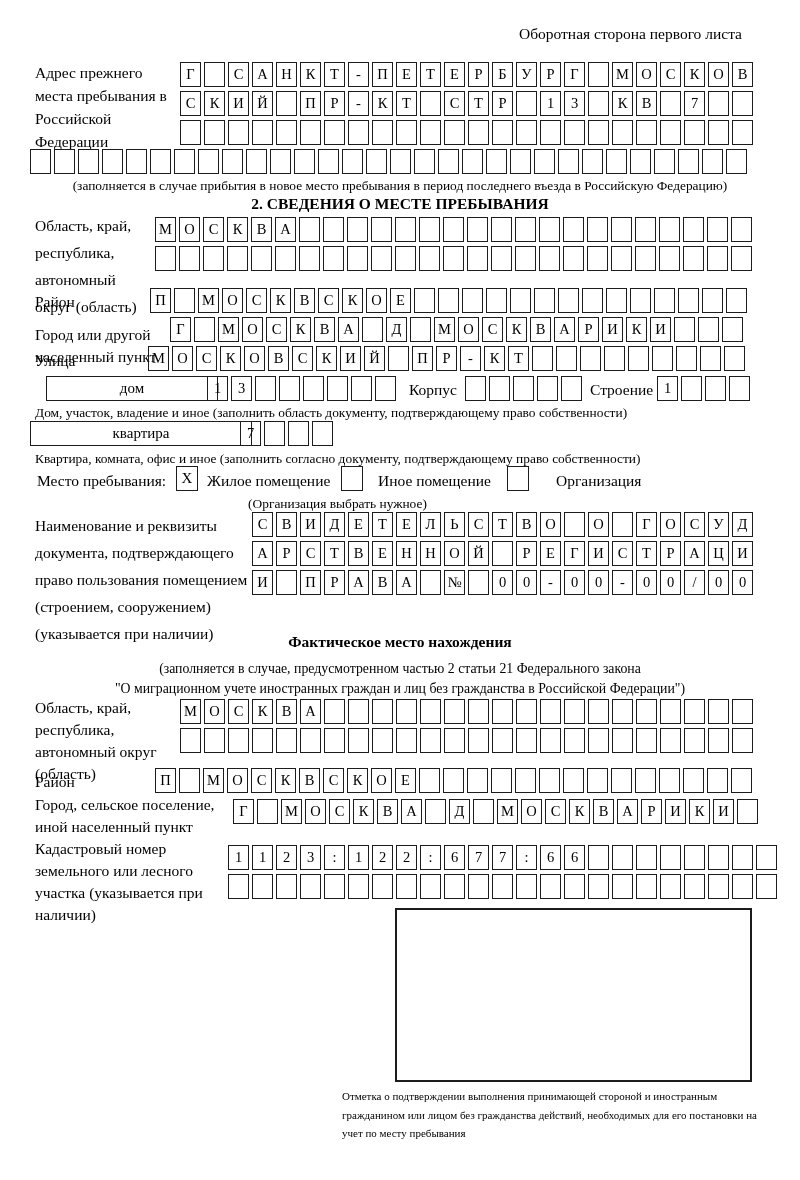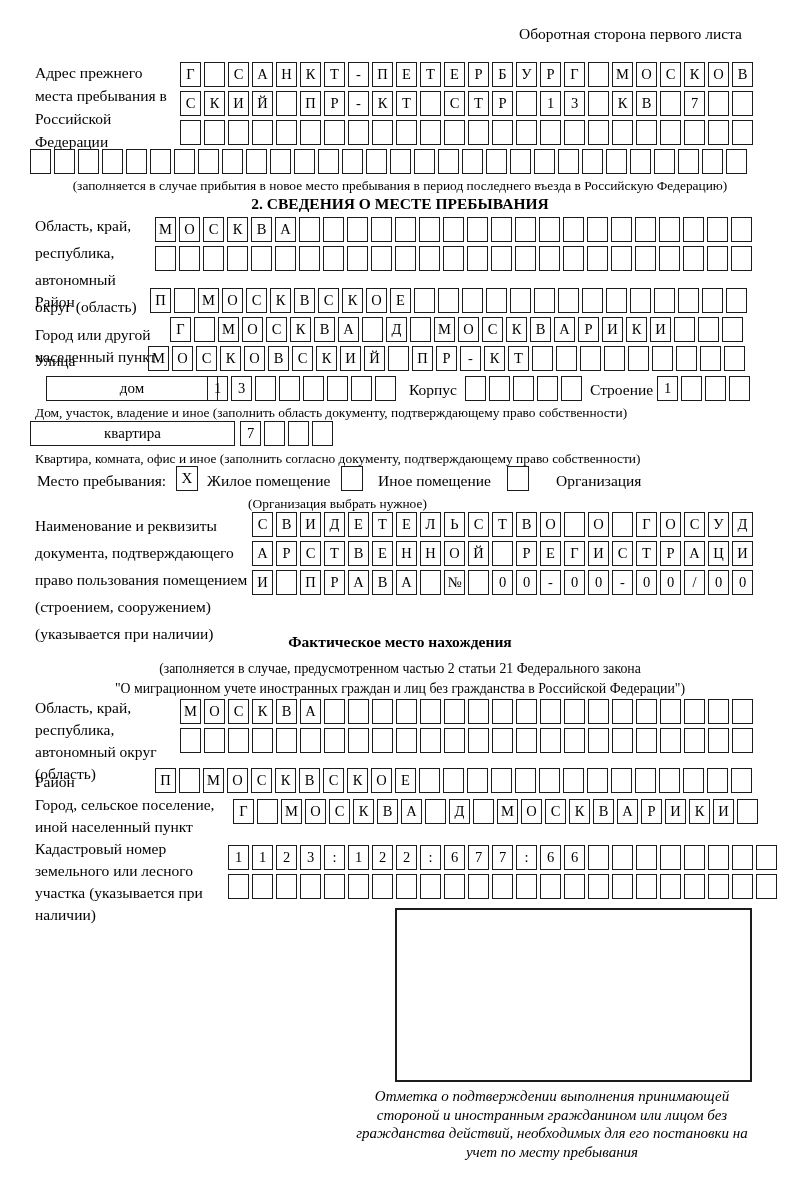--- a/index.html
+++ b/index.html
@@ -305,21 +305,21 @@
     </div>
   <div class="abs label" style="left:590px;top:378px;">Строение</div>
   <div class="boxrow" style="left:657px;top:376px;">
       <span class="cell">1</span>
       <span class="cell"></span>
       <span class="cell"></span>
       <span class="cell"></span>
     </div>
   <div class="abs caption" style="left:35px;top:404px;">Дом, участок, владение и иное (заполнить область документу, подтверждающему право собственности)</div>
 
-  <div class="widebox" style="left:30px;top:421px;width:205px;">квартира</div>
+  <div class="widebox" style="left:30px;top:421px;width:222px;">квартира</div>
   <div class="boxrow" style="left:240px;top:421px;">
       <span class="cell">7</span>
       <span class="cell"></span>
       <span class="cell"></span>
       <span class="cell"></span>
     </div>
   <div class="abs caption" style="left:35px;top:450px;">Квартира, комната, офис и иное (заполнить согласно документу, подтверждающему право собственности)</div>
 
   <div class="abs label" style="left:37px;top:469px;">Место пребывания:</div>
   <div class="checkbox" style="left:176px;top:466px;">
@@ -566,15 +566,15 @@
       <span class="cell"></span>
       <span class="cell"></span>
       <span class="cell"></span>
       <span class="cell"></span>
       <span class="cell"></span>
       <span class="cell"></span>
       <span class="cell"></span>
     </div>
 
   <div class="stampbox" style="left:395px;top:908px;width:357px;height:174px;"></div>
-  <div class="abs caption" style="left:342px;top:1087px;width:420px;text-align:center;line-height:18.5px;font-size:15px;font-style:italic;">Отметка о подтверждении выполнения принимающей стороной и иностранным гражданином или лицом без гражданства действий, необходимых для его постановки на учет по месту пребывания</div>
+  <div class="abs caption" style="left:342px;top:1087px;width:420px;text-align:left;line-height:18.5px;font-size:11px;">Отметка о подтверждении выполнения принимающей стороной и иностранным гражданином или лицом без гражданства действий, необходимых для его постановки на учет по месту пребывания</div>
 
 </div>
 
 </body></html>

